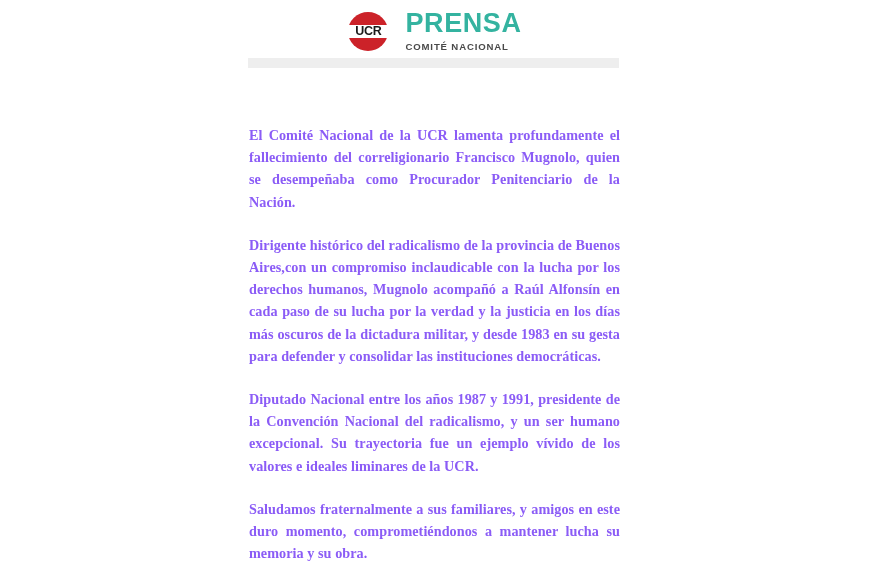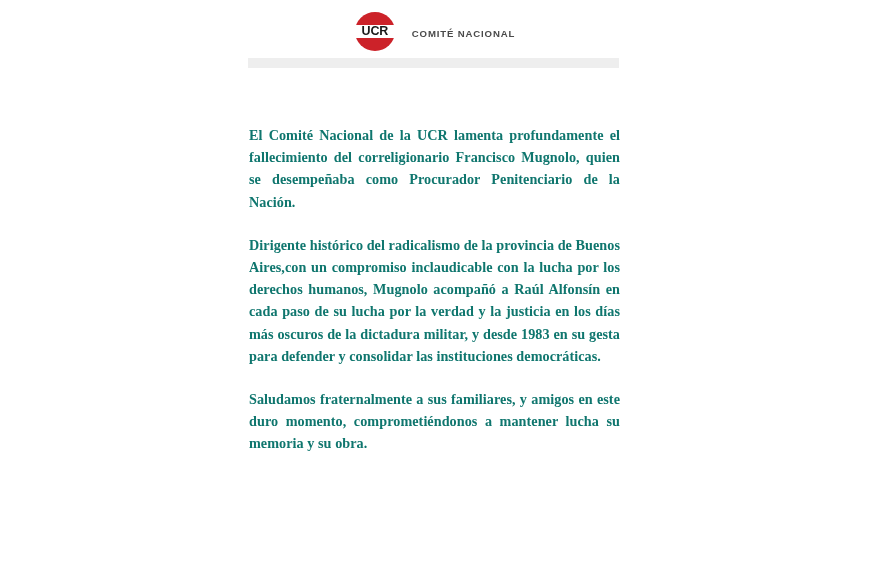--- a/index.html
+++ b/index.html
@@ -123,21 +123,21 @@
     left: 249px;
     top: 124px;
     width: 371px;
   }
   .doc-paragraph {
     margin: 0 0 21px 0;
     font-family: "Liberation Serif", "DejaVu Serif", serif;
     font-weight: bold;
     font-size: 14.2px;
     line-height: 22.2px;
-    color: #0f766e;
+    color: #8b5cf6;
     text-align: justify;
     text-justify: inter-word;
     letter-spacing: 0.05px;
   }
   .doc-paragraph:last-child { margin-bottom: 0; }
 </style>
 </head>
 <body>
 
 <div id="page">
@@ -145,27 +145,29 @@
   <div class="header">
 
     <div class="ucr-logo">
       <div class="stripe-top"></div>
       <div class="stripe-mid"></div>
       <div class="stripe-bottom"></div>
       <div class="ucr-text">UCR</div>
     </div>
 
     <div class="brand-block">
+      <div class="brand-title">PRENSA</div>
       <div class="brand-subtitle">COMITÉ NACIONAL</div>
     </div>
 
   </div>
 
   <div class="divider-band"></div>
 
   <div class="doc-body">
     <p class="doc-paragraph">El Comité Nacional de la UCR lamenta profundamente el fallecimiento del correligionario Francisco Mugnolo, quien se desempeñaba como Procurador Penitenciario de la Nación.</p>
     <p class="doc-paragraph">Dirigente histórico del radicalismo de la provincia de Buenos Aires,con un compromiso inclaudicable con la lucha por los derechos humanos, Mugnolo acompañó a Raúl Alfonsín en cada paso de su lucha por la verdad y la justicia en los días más oscuros de la dictadura militar, y desde 1983 en su gesta para defender y consolidar las instituciones democráticas.</p>
+    <p class="doc-paragraph">Diputado Nacional entre los años 1987 y 1991, presidente de la Convención Nacional del radicalismo, y un ser humano excepcional. Su trayectoria fue un ejemplo vívido de los valores e ideales liminares de la UCR.</p>
     <p class="doc-paragraph">Saludamos fraternalmente a sus familiares, y amigos en este duro momento, comprometiéndonos a mantener lucha su memoria y su obra.</p>
 
   </div>
 
 </div>
 
 </body></html>

